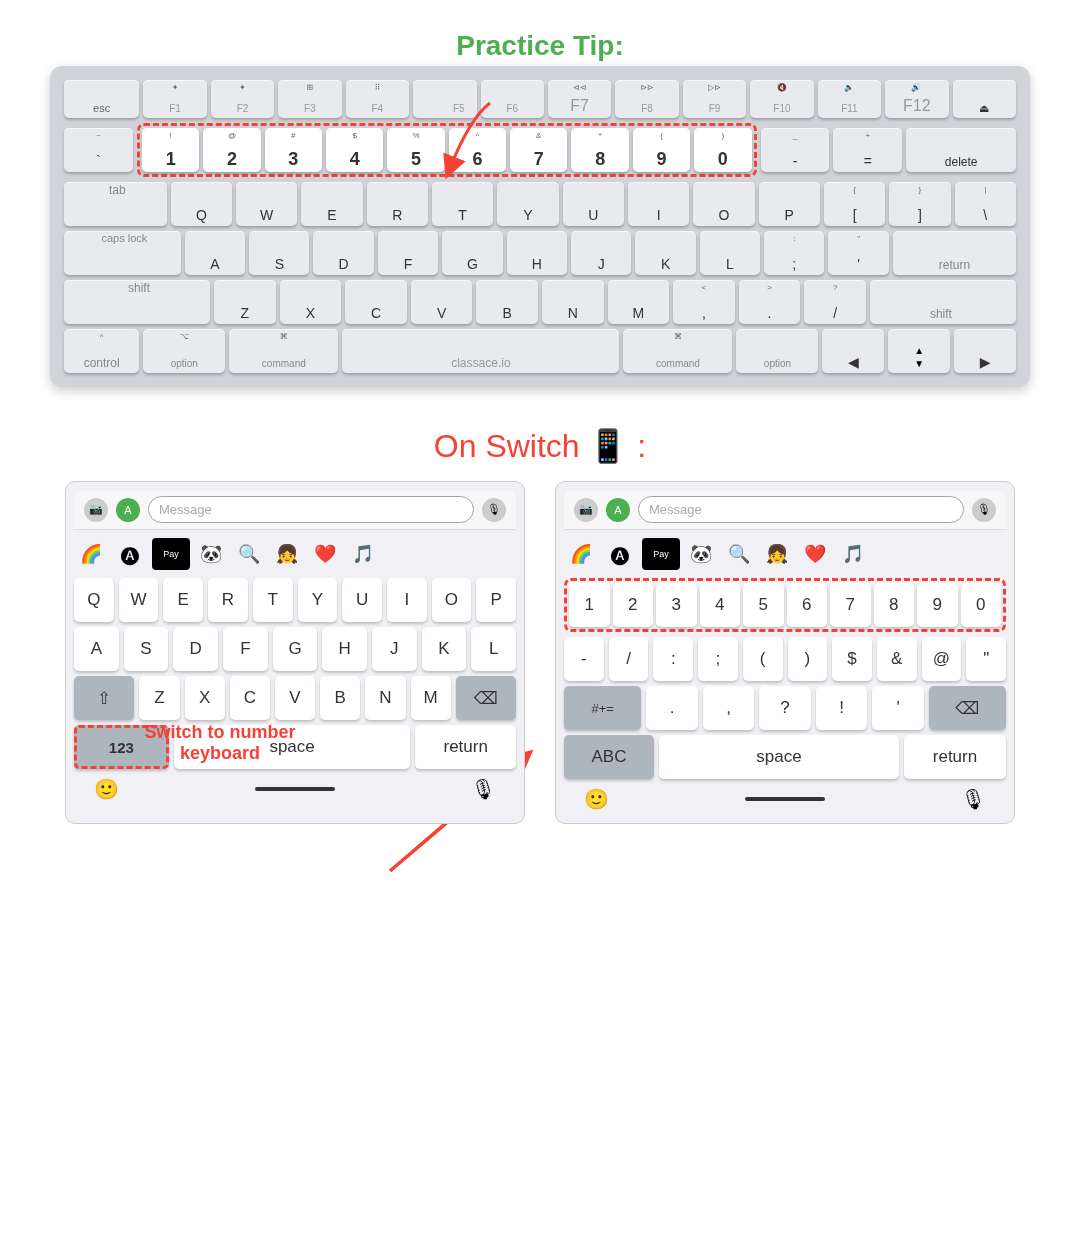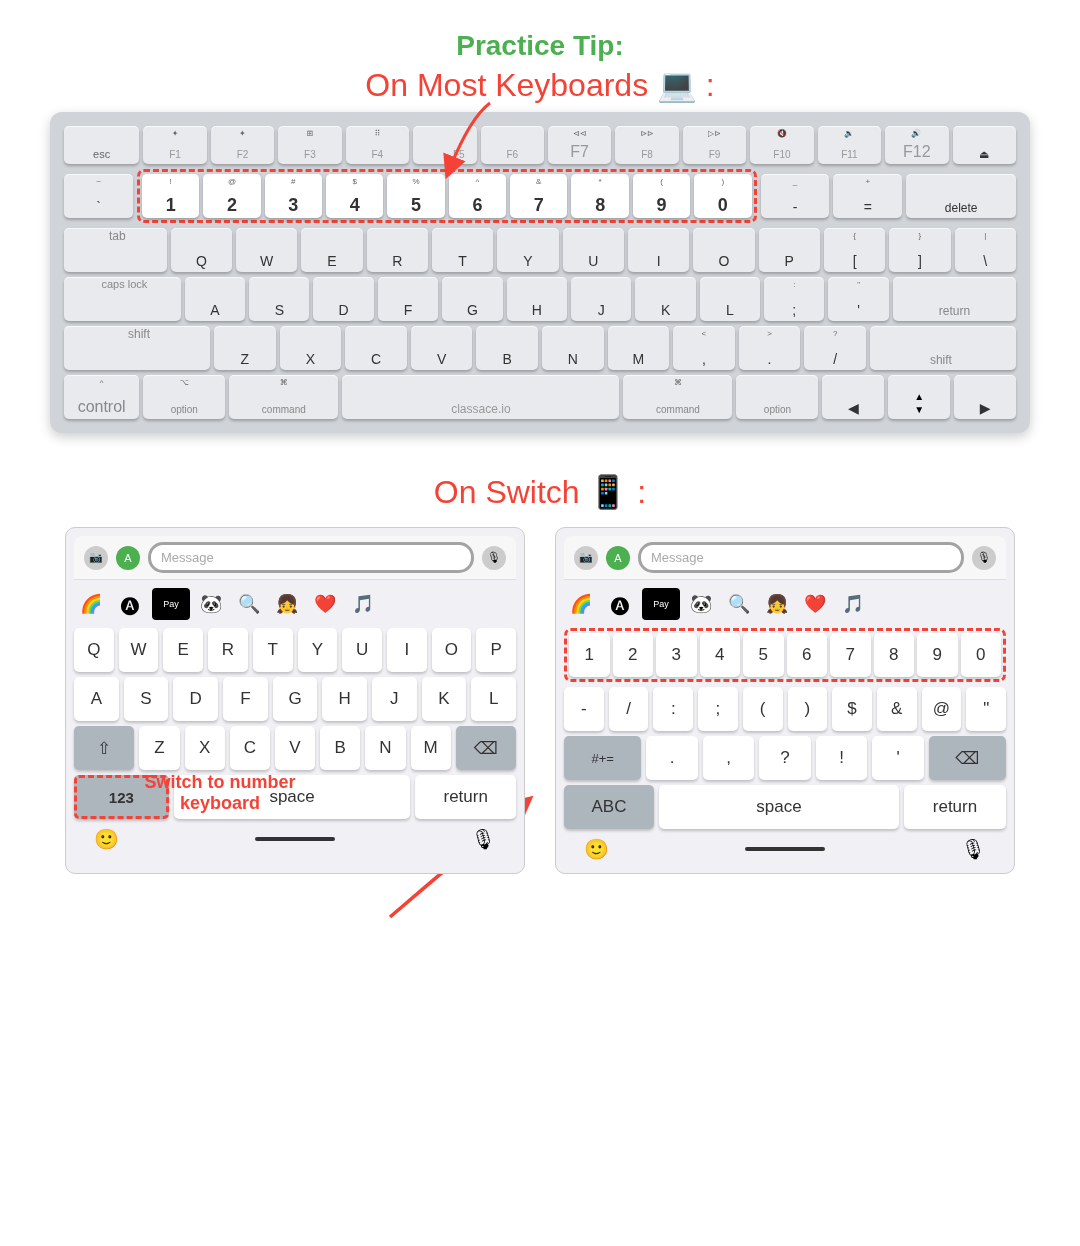--- a/index.html
+++ b/index.html
@@ -159,21 +159,21 @@
       color: #666;
     }
 
     .phone-msg-box {
       flex: 1;
       background: #fff;
       border-radius: 15px;
       padding: 5px 10px;
       font-size: 13px;
       color: #aaa;
-      border: 3px solid #a3a3a3;
+      border: 1px solid #a3a3a3;
     }
 
     .phone-audio-btn {
       width: 24px;
       height: 24px;
       border-radius: 50%;
       background: #ccc;
       display: flex;
       align-items: center;
       justify-content: center;
@@ -257,23 +257,20 @@
     }
   </style>
 </head>
 <body>
 
 <div class="page-container">
 
   <div class="practice-tip">Practice Tip:</div>
 
   <div style="position:relative; width:980px; display:flex; flex-direction:column; align-items:center;">
-    <div class="section-label red" style="margin-bottom:8px;">
-      On Most Keyboards <span>💻</span> :
-    </div>
 
     <svg style="position:absolute;top:32px;left:360px;width:120px;height:90px;z-index:10;" viewBox="0 0 120 90">
       <defs>
         <marker id="arrowhead-kb" markerWidth="8" markerHeight="8" refX="4" refY="4" orient="auto">
           <path d="M0,0 L8,4 L0,8 Z" fill="#f44336"></path>
         </marker>
       </defs>
       <path d="M80,5 Q60,20 40,70" stroke="#f44336" stroke-width="3" fill="none" marker-end="url(#arrowhead-kb)"></path>
     </svg>
 
@@ -525,21 +522,21 @@
             <span class="main-label">/</span>
           </div>
         <div class="key wide-shift-r" style="justify-content:flex-end;padding-right:8px;">
             <span class="main-label" style="font-size:12px;color:#888;">shift</span>
           </div>
       </div>
 
       <div class="key-row">
         <div class="key" style="flex:1;">
             <span class="top-label">^</span>
-            <span class="main-label" style="font-size:16px;color:#888;">control</span>
+            <span class="main-label" style="font-size:12px;color:#888;">control</span>
           </div>
         <div class="key" style="flex:1.1;">
             <span class="top-label">⌥</span>
             <span class="main-label" style="font-size:10px;color:#888;">option</span>
           </div>
         <div class="key" style="flex:1.5;">
             <span class="top-label">⌘</span>
             <span class="main-label" style="font-size:10px;color:#888;">command</span>
           </div>
         <div class="key spacebar">

